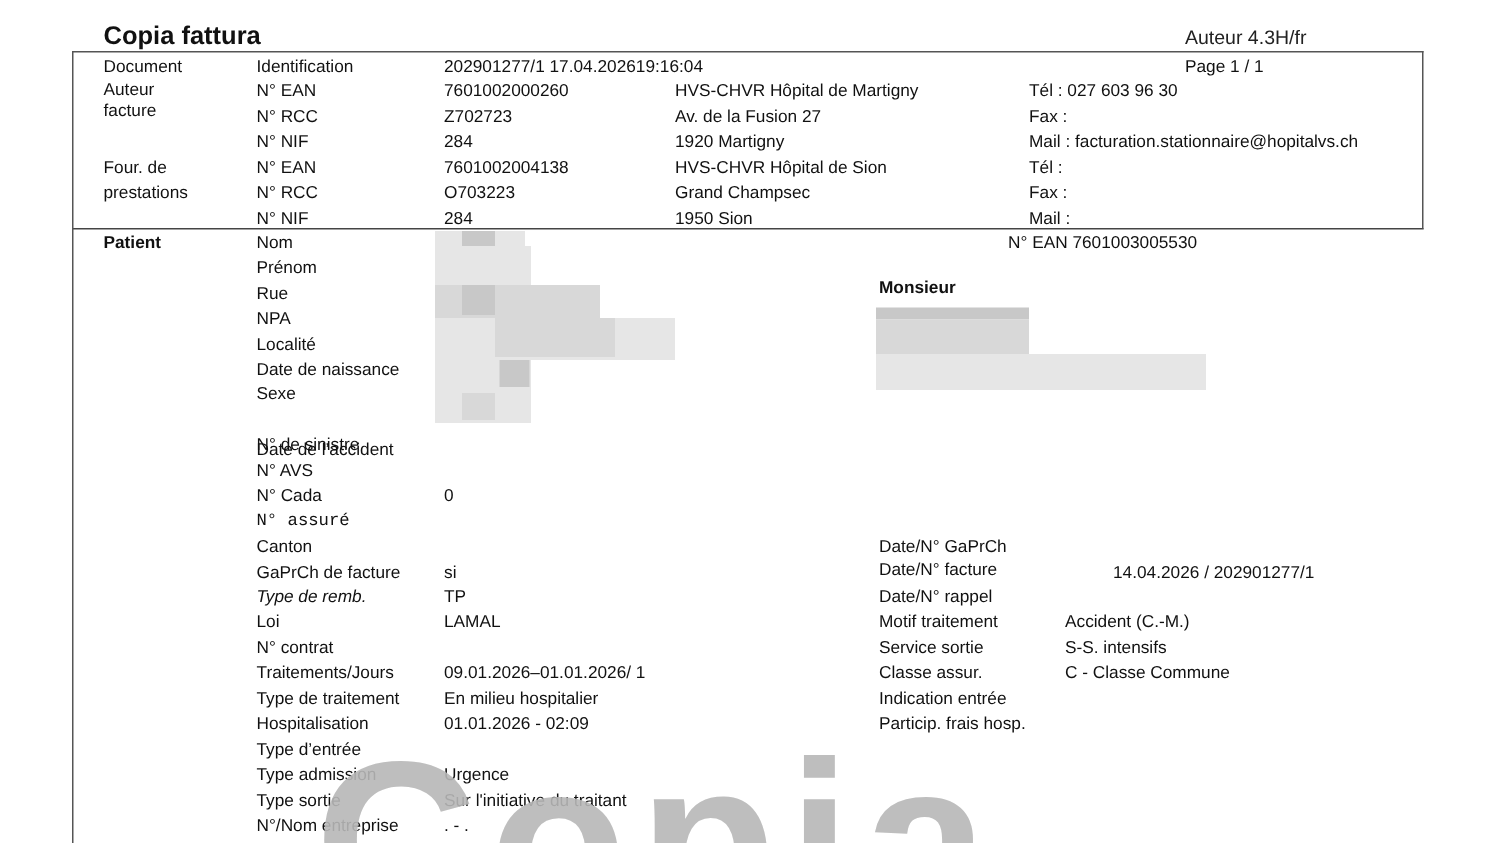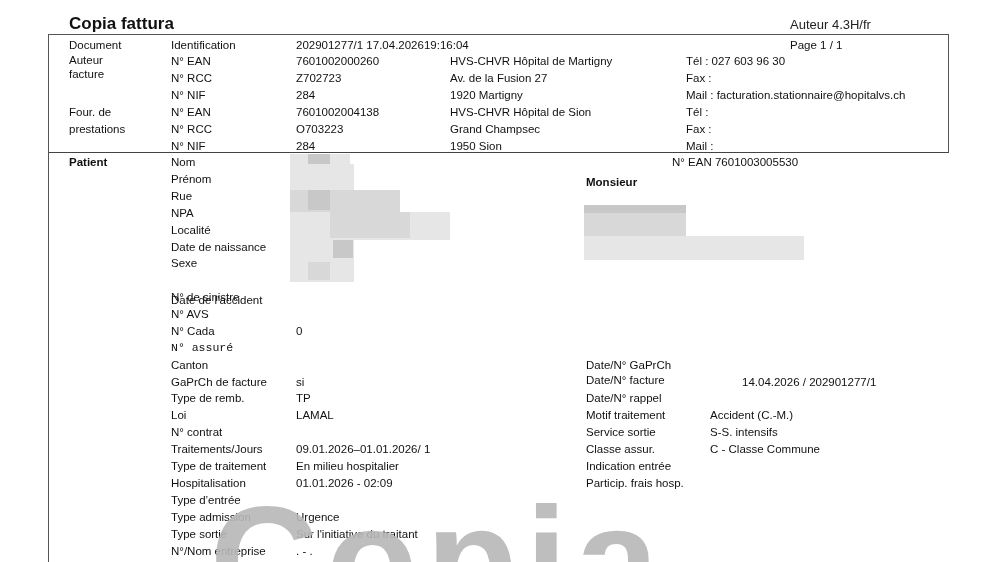--- a/index.html
+++ b/index.html
@@ -66,37 +66,37 @@
 <div class="t" style="left:450px;top:122px;">Grand Champsec</div>
 <div class="t" style="left:686px;top:122px;">Fax :</div>
 
 <div class="t" style="left:171px;top:139px;">N° NIF</div>
 <div class="t" style="left:296px;top:139px;">284</div>
 <div class="t" style="left:450px;top:139px;">1950 Sion</div>
 <div class="t" style="left:686px;top:139px;">Mail :</div>
 
 <div class="t b" style="left:69px;top:155px;">Patient</div>
 <div class="t" style="left:672px;top:155px;">N° EAN 7601003005530</div>
-<div class="t b" style="left:586px;top:175px;">Monsieur</div>
+<div class="t b" style="left:586px;top:185px;">Monsieur</div>
 
 <div class="t" style="left:171px;top:155px;">Nom</div>
 <div class="t" style="left:171px;top:172px;">Prénom</div>
 <div class="t" style="left:171px;top:189px;">Rue</div>
 <div class="t" style="left:171px;top:206px;">NPA</div>
 <div class="t" style="left:171px;top:223px;">Localité</div>
 <div class="t" style="left:171px;top:240px;">Date de naissance</div>
 <div class="t" style="left:171px;top:256px;">Sexe</div>
 <div class="t" style="left:171px;top:273px;margin-top:20px;">Date de l’accident</div>
 <div class="t" style="left:171px;top:290px;">N° de sinistre</div>
 <div class="t" style="left:171px;top:307px;">N° AVS</div>
 <div class="t" style="left:171px;top:324px;">N° Cada</div>
 <div class="t" style="left:171px;top:341px;font-family:Liberation Mono, monospace;">N° assuré</div>
 <div class="t" style="left:171px;top:358px;">Canton</div>
 <div class="t" style="left:171px;top:375px;">GaPrCh de facture</div>
-<div class="t" style="left:171px;top:391px;">Type de remb.</div>
+<div class="t" style="left:171px;top:391px;font-style:italic;">Type de remb.</div>
 <div class="t" style="left:171px;top:408px;">Loi</div>
 <div class="t" style="left:171px;top:425px;">N° contrat</div>
 <div class="t" style="left:171px;top:442px;">Traitements/Jours</div>
 <div class="t" style="left:171px;top:459px;">Type de traitement</div>
 <div class="t" style="left:171px;top:476px;">Hospitalisation</div>
 <div class="t" style="left:171px;top:493px;">Type d’entrée</div>
 <div class="t" style="left:171px;top:510px;">Type admission</div>
 <div class="t" style="left:171px;top:527px;">Type sortie</div>
 <div class="t" style="left:171px;top:544px;">N°/Nom entreprise</div>
 

